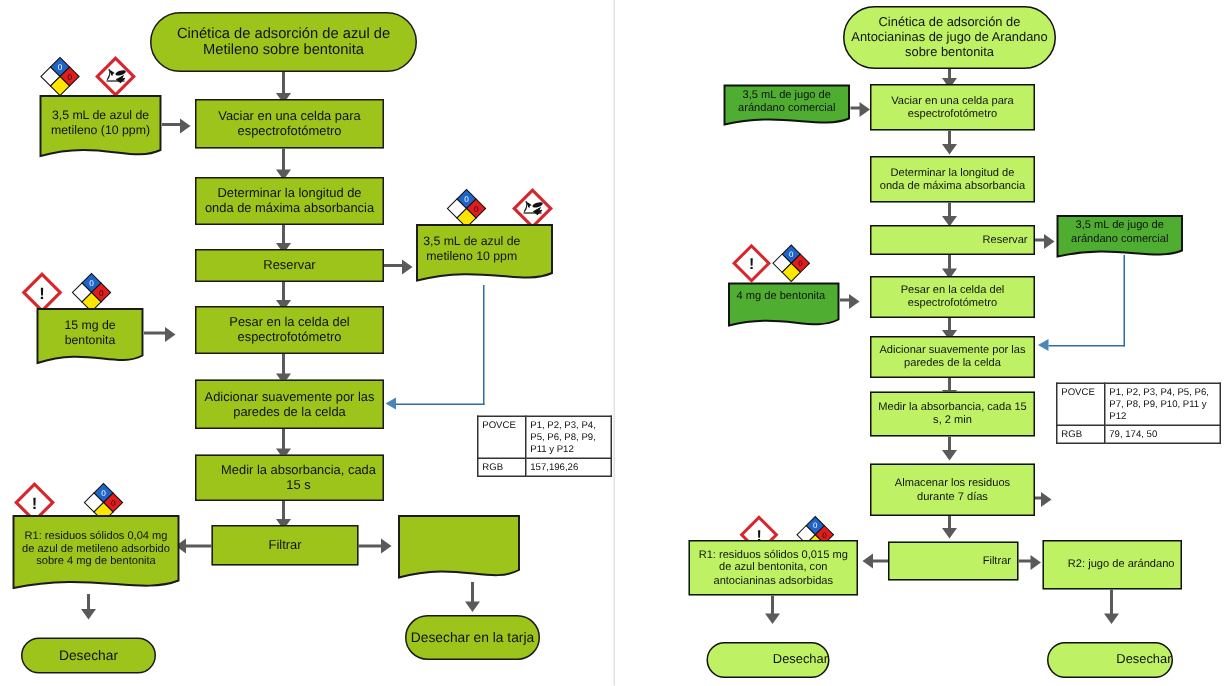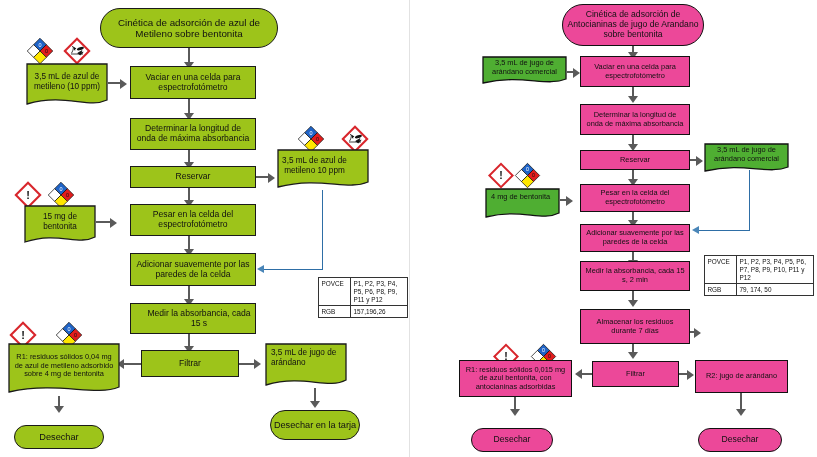--- a/index.html
+++ b/index.html
@@ -9,21 +9,21 @@
     position:relative;overflow:hidden;
   }
   #canvas{position:absolute;left:0;top:0;width:817px;height:457px;}
 
   .node{position:absolute;box-sizing:border-box;display:flex;align-items:center;
         justify-content:center;text-align:center;color:#111;line-height:1.15;}
 
   
   .pL{background:#9dc41a;border:1.3px solid #1a1a1a;}
   
-  .pR{background:#ec4899;border:1.3px solid #111;}
+  .pR{background:#bef264;border:1.3px solid #111;justify-content:flex-end;}
 
   .proc{padding:2px 4px;}
   .term{border-radius:999px;}
 
   
   .doc{position:absolute;}
   .doc .docbody{position:absolute;left:0;top:0;right:0;bottom:0;}
   .doc .doctext{position:absolute;left:0;right:0;top:0;bottom:9px;display:flex;
     align-items:center;justify-content:center;text-align:center;padding:1px 4px;
     box-sizing:border-box;line-height:1.18;color:#111;}
@@ -300,21 +300,20 @@
   <div class="arw arw-d" style="left:54px;top:406px;"></div>
 
   <div class="node pL term f9" style="left:14px;top:425px;width:90px;height:24px;">
     <span>Desechar</span>
   </div>
 
   <div class="doc" style="left:265px;top:343px;width:82px;height:48px;">
     <svg class="docbody" width="82" height="48" viewBox="0 0 82 48" preserveAspectRatio="none">
       <path d="M1,1 H81 V37 C62,47 40,31 1,42 Z" fill="#9dc41a" stroke="#1a1a1a" stroke-width="1.3"></path>
     </svg>
-    <div class="doctext f8" style="align-items:flex-start;padding-top:5px;justify-content:flex-start;text-align:left;padding-left:6px;">3,5 mL de jugo de arándano</div>
   </div>
   <div class="ln lnv" style="left:314px;top:388px;height:16px;"></div>
   <div class="arw arw-d" style="left:310px;top:401px;"></div>
 
   <div class="node pL term f9" style="left:270px;top:410px;width:90px;height:30px;">
     <span>Desechar en la tarja</span>
   </div>
 
   <table class="tbl" style="left:318px;top:277px;width:90px;">
     <tbody>

